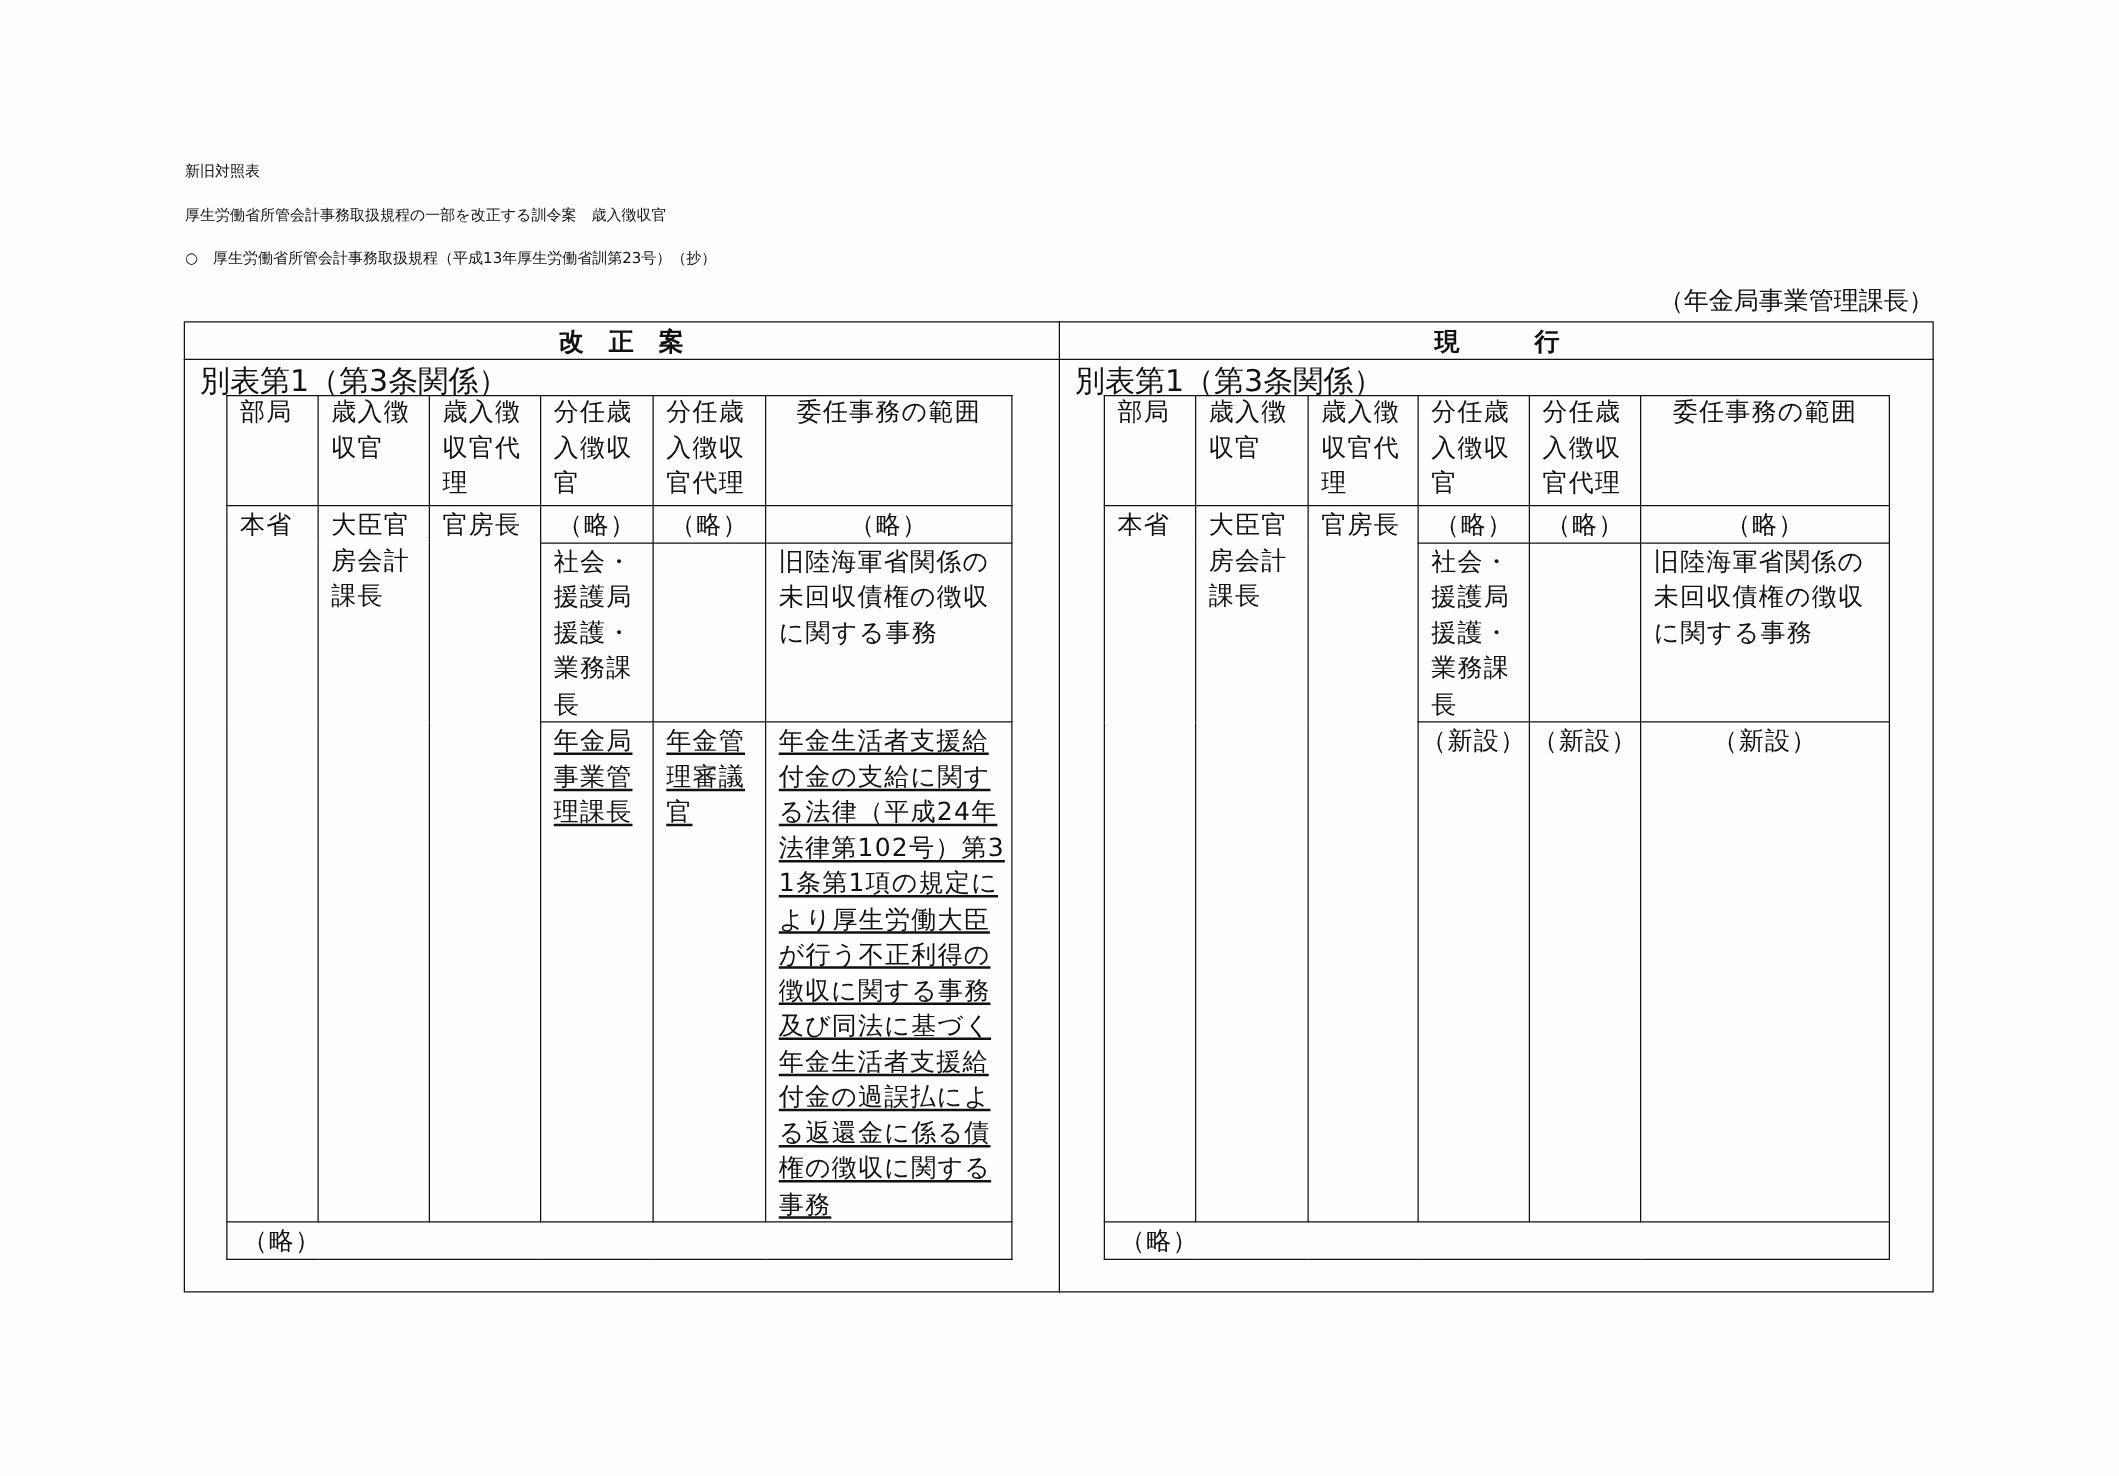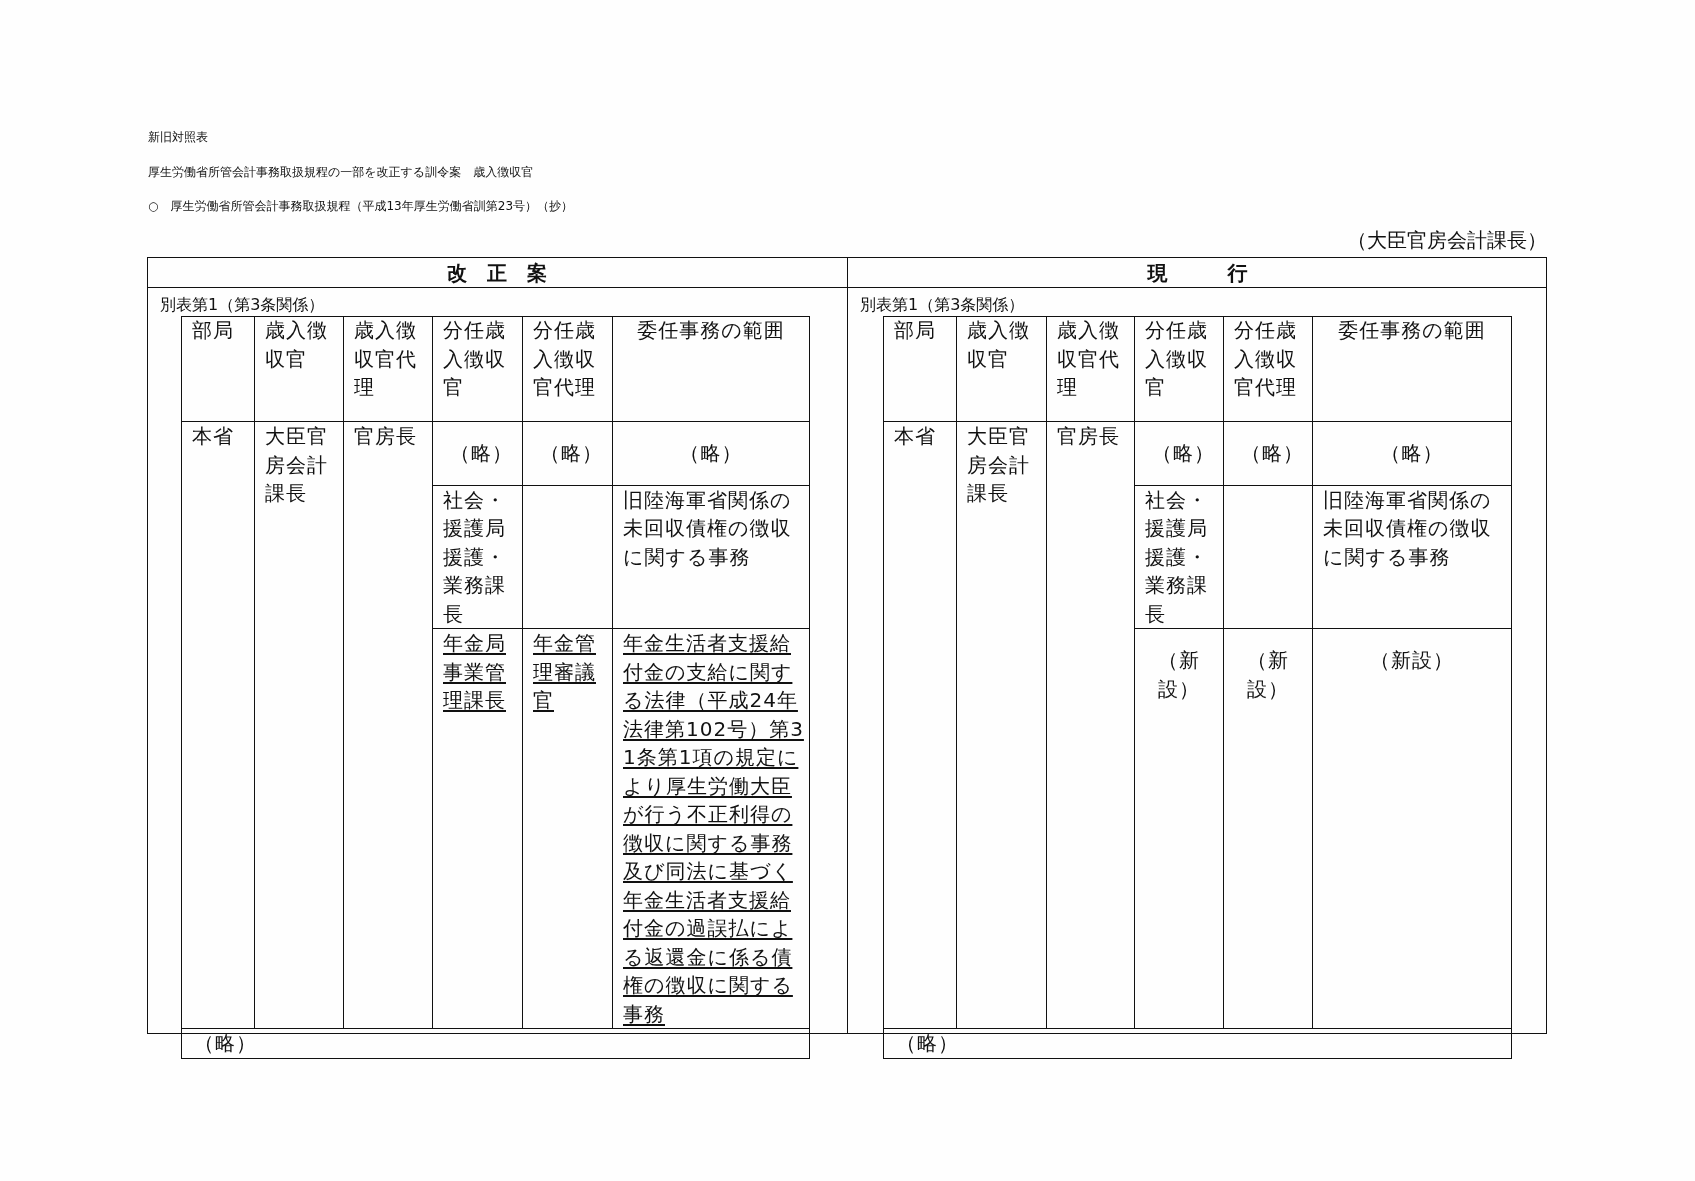--- a/index.html
+++ b/index.html
@@ -13,43 +13,43 @@
   .outer {
     position: absolute; left: 147px; top: 257px; width: 1400px; height: 777px;
     border: 1.5px solid #111; box-sizing: border-box;
   }
   .divider { position: absolute; left: 847px; top: 257px; width: 0; height: 777px; border-left: 1.5px solid #111; }
   .hdr-line { position: absolute; left: 147px; top: 287px; width: 1400px; height: 0; border-top: 1.5px solid #111; }
   .panel-title {
     position: absolute; top: 259px; height: 28px; line-height: 28px;
     text-align: center; white-space: pre; font-size: 20px; font-weight: bold;
   }
-  .caption { position: absolute; top: 292px; white-space: pre; line-height: 26px; font-size: 16px; }
+  .caption { position: absolute; top: 292px; white-space: pre; line-height: 26px; font-size: 24px; }
 
   table.grid {
     position: absolute; top: 316px; border-collapse: collapse; table-layout: fixed;
     font-size: 20px;
   }
   table.grid td {
     border: 1.5px solid #111; vertical-align: top; padding: 0 0 0 10px;
     line-height: 28.5px; letter-spacing: 1px; word-break: break-all;
   }
-  table.grid td.center { text-align: center; padding: 17px; }
+  table.grid td.center { text-align: center; padding: 0; }
   table.grid tr.head td { height: 86px; padding-top: 1px; font-family: Liberation Mono, monospace; }
   table.grid tr.r-ryaku td { height: 28px; }
   table.grid td.foot { height: 28px; padding-left: 12px; }
   .u { text-decoration: underline; text-underline-offset: 3px; text-decoration-thickness: 1.5px; }
 </style>
 </head>
 <body>
 
 <div class="line" style="top:125px">新旧対照表</div>
 <div class="line" style="top:160px">厚生労働省所管会計事務取扱規程の一部を改正する訓令案　歳入徴収官</div>
 <div class="line" style="top:194px">○　厚生労働省所管会計事務取扱規程（平成13年厚生労働省訓第23号）（抄）</div>
-<div class="note">（大臣官房会計課長）</div>
+<div class="note">（年金局事業管理課長）</div>
 
 <div class="outer"></div>
 <div class="divider"></div>
 <div class="hdr-line"></div>
 
 <div class="panel-title" style="left:147px;width:700px">改　正　案</div>
 <div class="panel-title" style="left:848px;width:699px">現　　　行</div>
 
 <div class="caption" style="left:160px">別表第1（第3条関係）</div>
 <div class="caption" style="left:860px">別表第1（第3条関係）</div>

